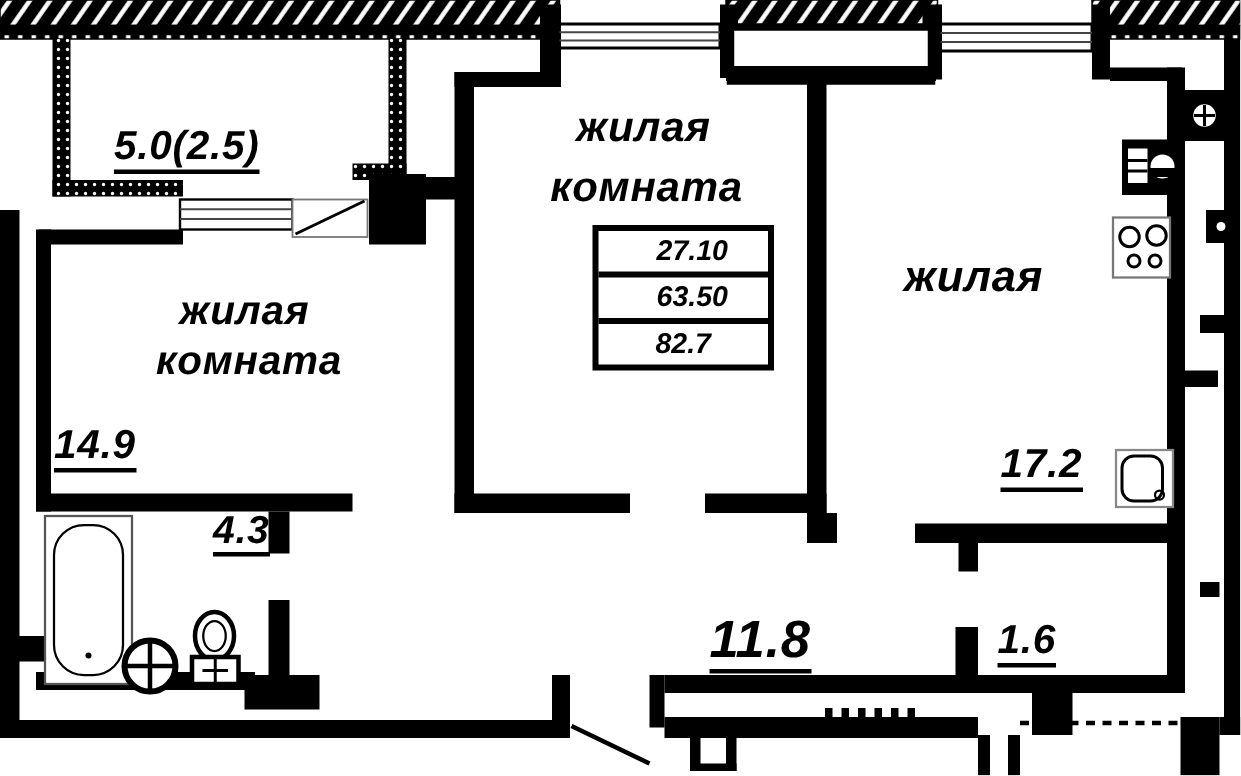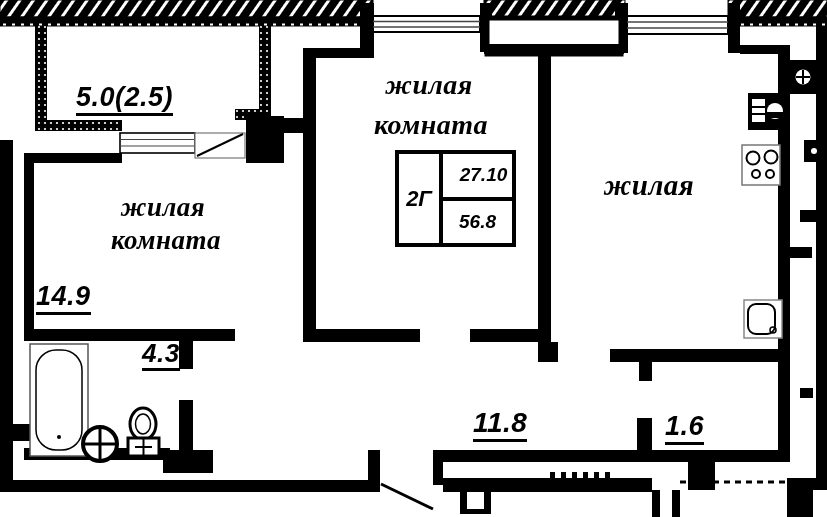--- a/index.html
+++ b/index.html
@@ -6,21 +6,21 @@
   #plan{
     position:relative;width:827px;height:517px;background:#fff;overflow:hidden;
     font-family:"Liberation Sans","DejaVu Sans",sans-serif;
   }
   #plan svg{position:absolute;left:0;top:0;}
   .lbl{
     position:absolute;color:#000;font-weight:bold;font-style:italic;
     white-space:nowrap;line-height:1;letter-spacing:0.5px;
   }
   .lbl.u{border-bottom:3px solid #000;padding-bottom:2px;}
-  .cx{transform:translateX(-50%);font-family:Liberation Serif, serif;}
+  .cx{transform:translateX(-50%);}
   
   .stamp{
     position:absolute;left:395px;top:150px;width:121px;height:97px;
     border:4px solid #000;background:#fff;display:flex;box-sizing:border-box;
   }
   .stamp-left{
     width:40px;border-right:4px solid #000;display:flex;align-items:center;
     justify-content:center;font-weight:bold;font-style:italic;font-size:22px;
   }
   .stamp-right{flex:1;display:flex;flex-direction:column;}
@@ -212,28 +212,29 @@
   <div class="lbl u" style="left:50px;top:84px;font-size:27px;margin-left:26px;">5.0(2.5)</div>
 
   <div class="lbl cx" style="left:163px;top:194px;font-size:27px;">жилая</div>
   <div class="lbl cx" style="left:166px;top:227px;font-size:27px;">комната</div>
   <div class="lbl u" style="left:36px;top:283px;font-size:27px;">14.9</div>
 
   <div class="lbl cx" style="left:429px;top:71px;font-size:28px;">жилая</div>
   <div class="lbl cx" style="left:431px;top:111px;font-size:28px;">комната</div>
 
   <div class="lbl cx" style="left:649px;top:171px;font-size:29px;">жилая</div>
+  <div class="lbl u" style="left:667px;top:296px;font-size:27px;">17.2</div>
 
   <div class="lbl u" style="left:118px;top:340px;font-size:26px;margin-left:24px;">4.3</div>
 
-  <div class="lbl u" style="left:473px;top:409px;font-size:28px;">11.8</div>
+  <div class="lbl u" style="left:473px;top:409px;font-size:35px;">11.8</div>
 
   <div class="lbl u" style="left:665px;top:413px;font-size:27px;">1.6</div>
 
   <div class="stamp">
-    <div class="stamp-left">2Г</div>
     <div class="stamp-right">
       <div class="stamp-cell b">27.10</div>
-      <div class="stamp-cell">56.8</div>
+      <div class="stamp-cell b">63.50</div>
+      <div class="stamp-cell">82.7</div>
     </div>
   </div>
 
 </div>
 
 </body></html>

